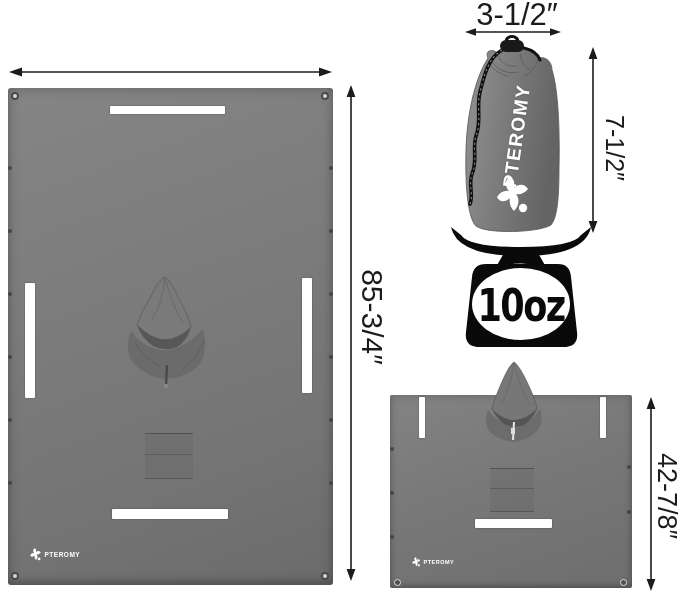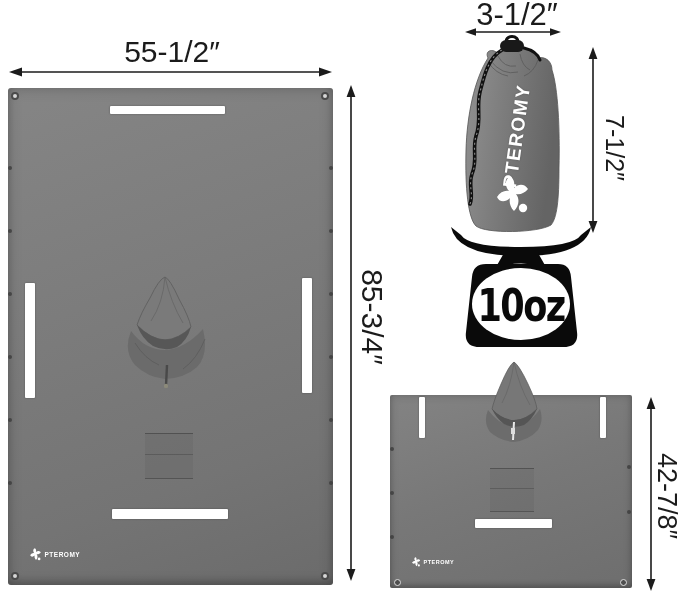--- a/index.html
+++ b/index.html
@@ -66,21 +66,20 @@
     font-size:45px; letter-spacing:-2px; white-space:nowrap;
     transform:translate(-50%,-50%) scaleX(.78);
   }
   .abs { position:absolute; }
 </style>
 </head>
 <body>
 
 <div class="canvas">
 
-  <div class="dim-label" style="left:172px; top:52px; font-size:30px;">55-1/2″</div>
   <svg class="dim-arrow" style="left:8px; top:65px;" width="325" height="14" viewBox="0 0 325 14">
     <line x1="13" y1="7" x2="312" y2="7"></line>
     <polygon points="1,7 14,2.6 14,11.4"></polygon>
     <polygon points="324,7 311,2.6 311,11.4"></polygon>
   </svg>
 
   <svg class="dim-arrow" style="left:344px; top:84px;" width="14" height="498" viewBox="0 0 14 498">
     <line x1="7" y1="12" x2="7" y2="486"></line>
     <polygon points="7,1 2.6,13 11.4,13"></polygon>
     <polygon points="7,497 2.6,485 11.4,485"></polygon>

